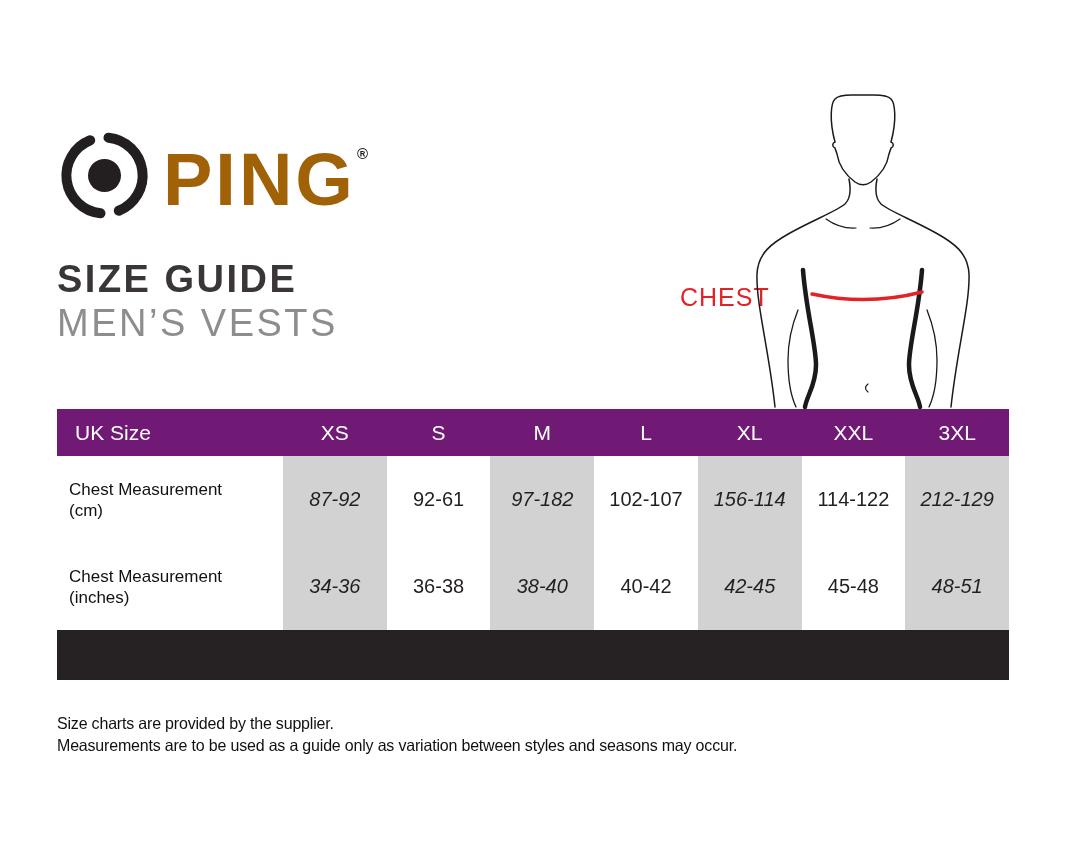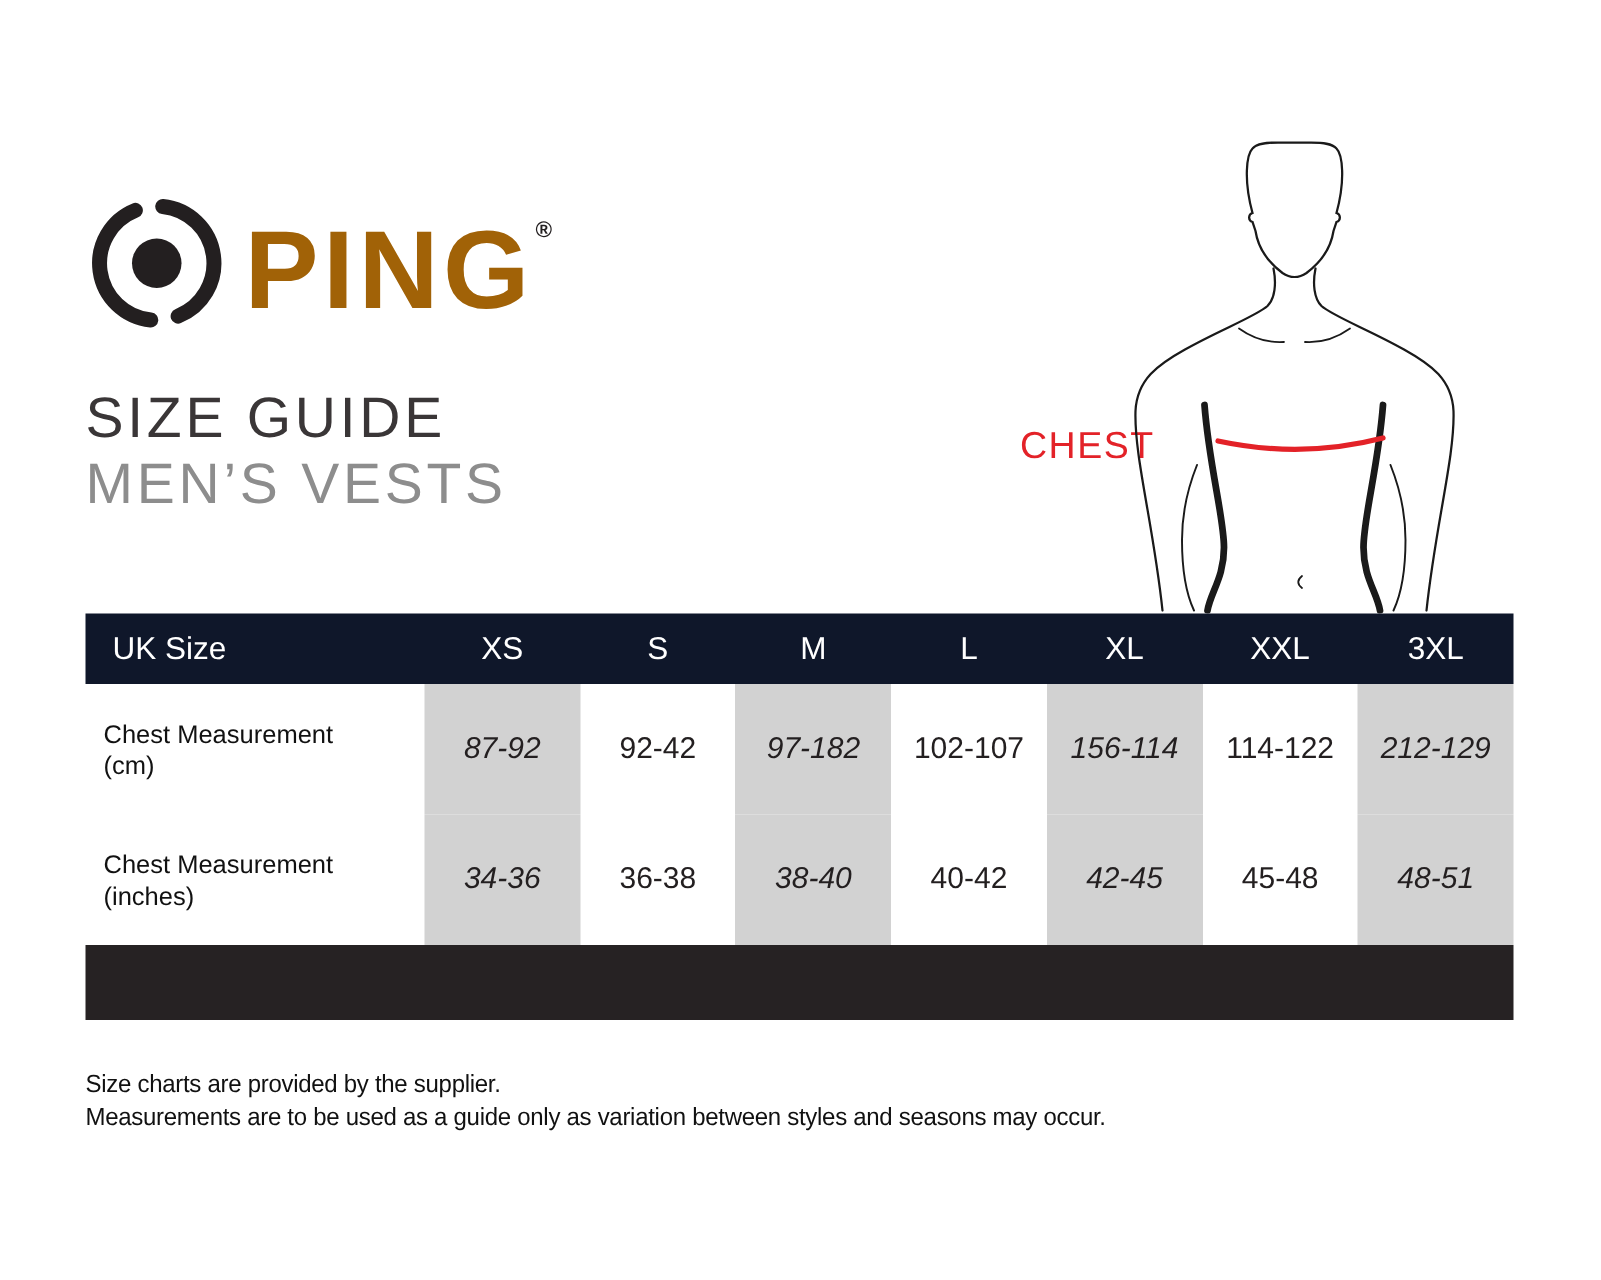--- a/index.html
+++ b/index.html
@@ -12,31 +12,31 @@
   #logo-mark{position:absolute;left:0;top:1px;width:95px;height:95px;}
   #logo-word{
     position:absolute;left:106px;top:5px;font-size:74px;font-weight:bold;
     letter-spacing:3px;color:#a16207;line-height:95px;
   }
   #logo-reg{position:absolute;left:300px;top:18px;font-size:15px;font-weight:bold;color:#231f20;}
   
   .title{
     position:absolute;left:57px;font-size:38px;letter-spacing:2.5px;font-weight:400;
   }
-  #page-title{top:258px;color:#3a3637;}
+  #page-title{top:258px;color:#3a3637;font-weight:bold;}
   #page-subtitle{top:302px;color:#8d8d8d;}
   
   #figure{position:absolute;left:745px;top:88px;width:240px;height:321px;}
   #chest-label{
     position:absolute;left:680px;top:283px;font-size:25px;letter-spacing:1px;color:#e32228;
   }
   
   #size-table{position:absolute;left:57px;top:409px;width:952px;}
   .grid{display:grid;grid-template-columns:226px repeat(7,1fr);}
-  #table-header{height:47px;background:#0f172a;color:#ffffff;align-items:center;}
+  #table-header{height:47px;background:#701a75;color:#ffffff;align-items:center;}
   #table-header .hcell{font-size:21px;text-align:center;}
   #table-header .hlabel{text-align:left;padding-left:18px;}
   #table-body .cell{height:87px;display:flex;align-items:center;justify-content:center;font-size:20px;color:#231f20;}
   #table-body .rlabel{
     flex-direction:column;align-items:flex-start;justify-content:center;
     padding-left:12px;font-size:17px;line-height:21px;color:#111111;
   }
   #table-body .shaded{background:#d2d2d2;font-style:italic;}
   #table-footer-bar{height:50px;background:#262223;}
   
@@ -114,21 +114,21 @@
       <div class="hcell">3XL</div>
     </div>
 
     <div id="table-body" class="grid">
 
       <div class="cell rlabel">
         <span>Chest Measurement</span>
         <span>(cm)</span>
       </div>
       <div class="cell shaded">87-92</div>
-      <div class="cell">92-42</div>
+      <div class="cell">92-61</div>
       <div class="cell shaded">97-182</div>
       <div class="cell">102-107</div>
       <div class="cell shaded">156-114</div>
       <div class="cell">114-122</div>
       <div class="cell shaded">212-129</div>
 
       <div class="cell rlabel">
         <span>Chest Measurement</span>
         <span>(inches)</span>
       </div>

